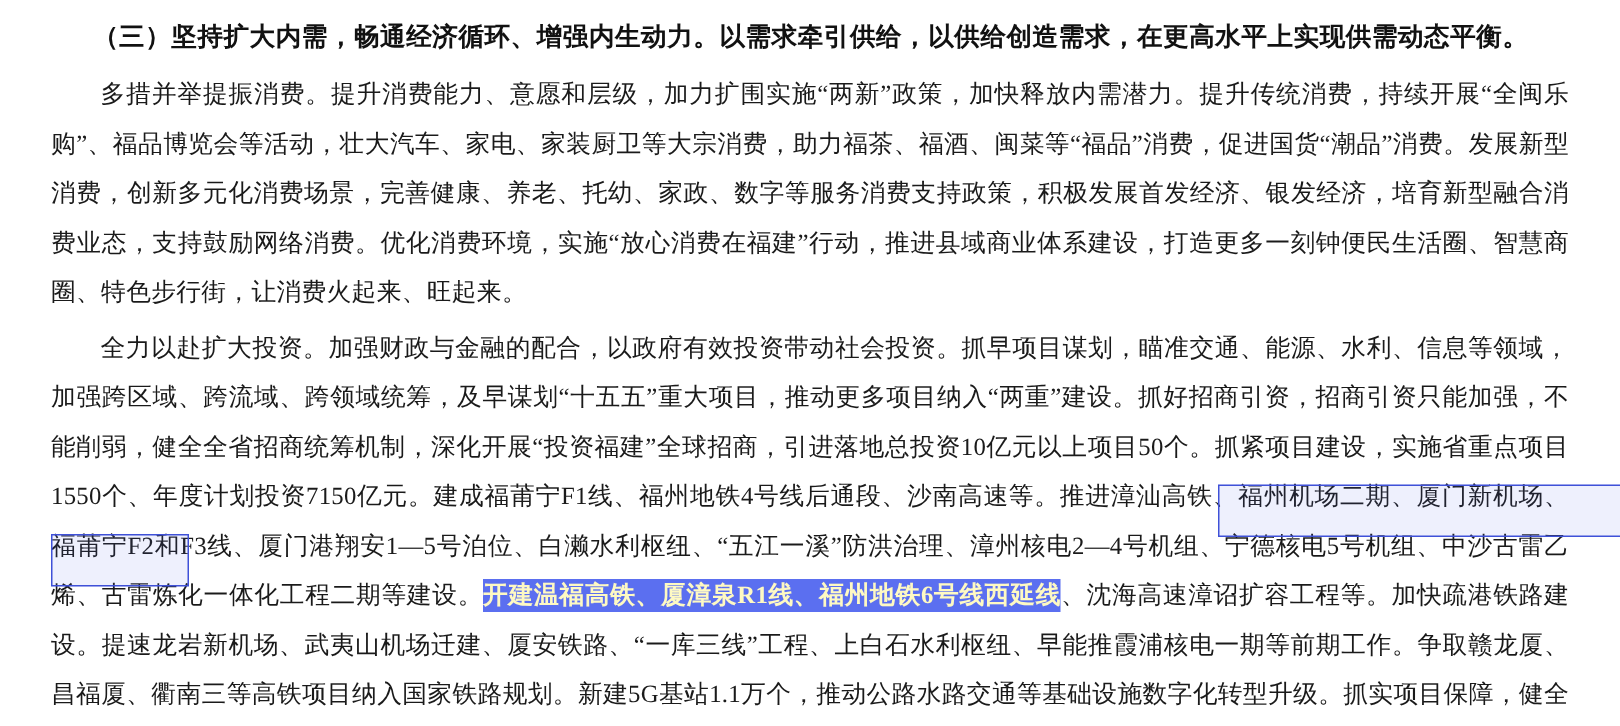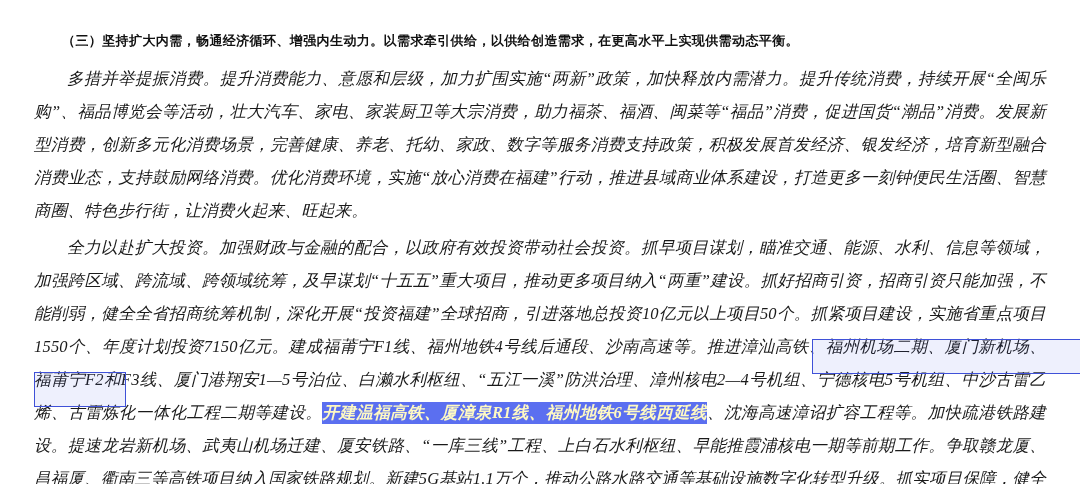--- a/index.html
+++ b/index.html
@@ -20,38 +20,37 @@
     height: 484px;
     box-sizing: border-box;
     padding: 10px 34px 0 34px;
   }
   .doc {
     position: relative;
   }
   .heading {
     font-family: "DejaVu Serif", "Liberation Serif", serif;
     font-weight: bold;
-    font-size: 13px;
+    font-size: 17px;
     line-height: 30px;
     letter-spacing: 0.4px;
     text-indent: 28px;
     color: #111111;
-    margin: 16px 0 6px 0;
+    margin: 0 0 6px 0;
     white-space: nowrap;
   }
   .para {
     font-size: 16.5px;
     line-height: 33px;
     text-align: justify;
     text-justify: inter-ideograph;
     text-indent: 33px;
     margin: 0 0 4px 0;
     color: #1a1a1a;
     letter-spacing: 0.2px;
-    font-style: italic;
   }
   .para.last {
     margin-bottom: 0;
   }
   .hl {
     background: #5b6ff0;
     color: #fef9c3;
     font-weight: bold;
     padding: 1px 0 2px 0;
     box-decoration-break: clone;

